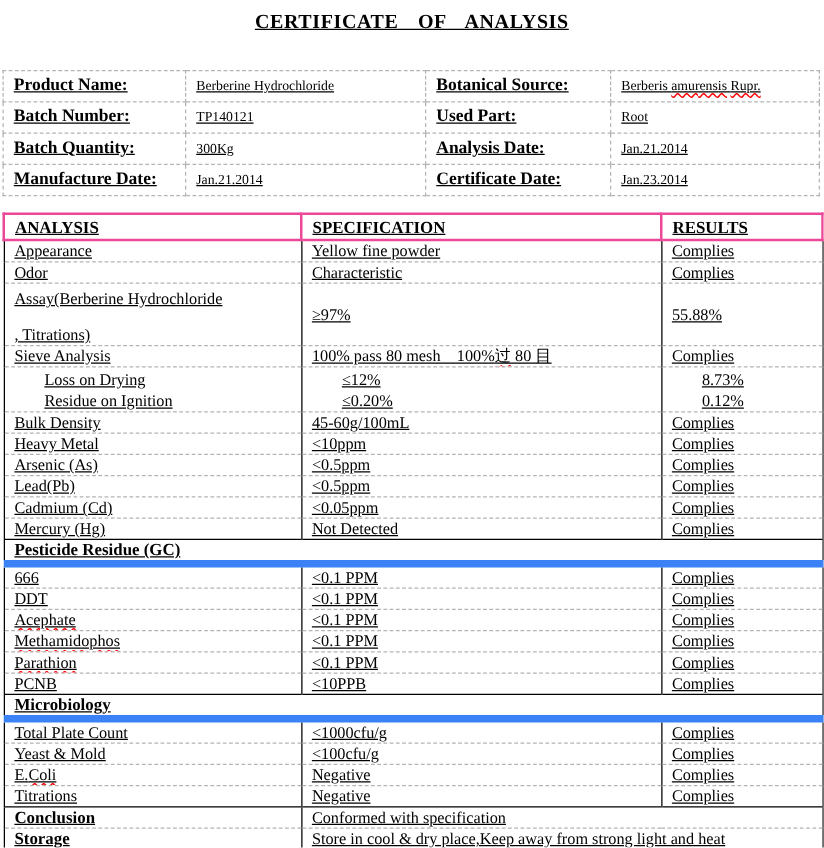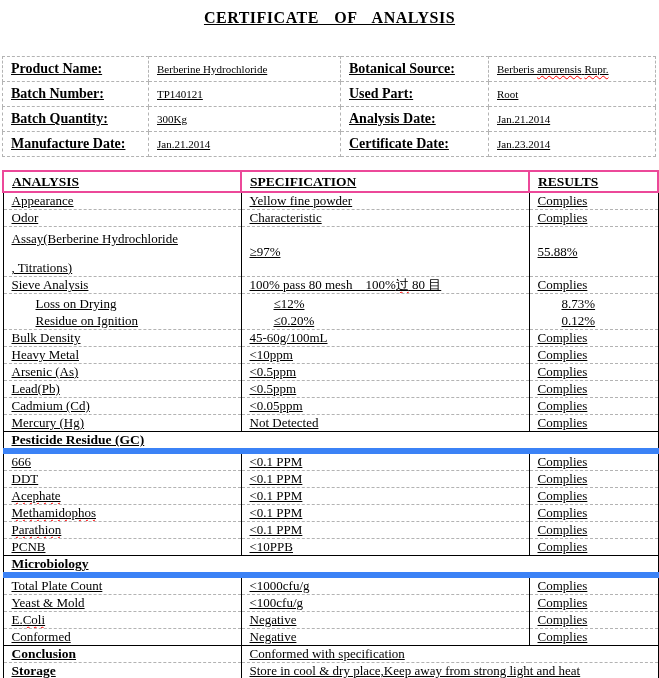--- a/index.html
+++ b/index.html
@@ -400,21 +400,21 @@
           </td>
           <td class="c-spec">
             <div class="cl">Negative</div>
           </td>
           <td class="c-results">
             <div class="cl">Complies</div>
           </td>
         </tr>
         <tr>
           <td class="c-analysis">
-            <div class="cl">Conformed</div>
+            <div class="cl">Titrations</div>
           </td>
           <td class="c-spec">
             <div class="cl">Negative</div>
           </td>
           <td class="c-results">
             <div class="cl">Complies</div>
           </td>
         </tr>
         <tr class="topline wide">
           <td class="c-label">

